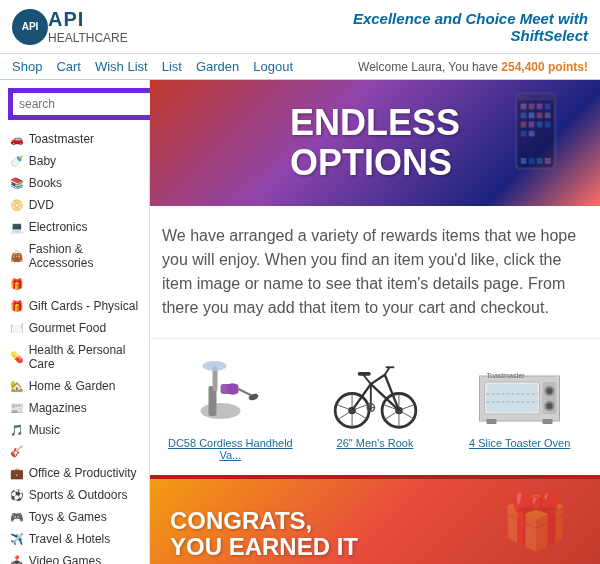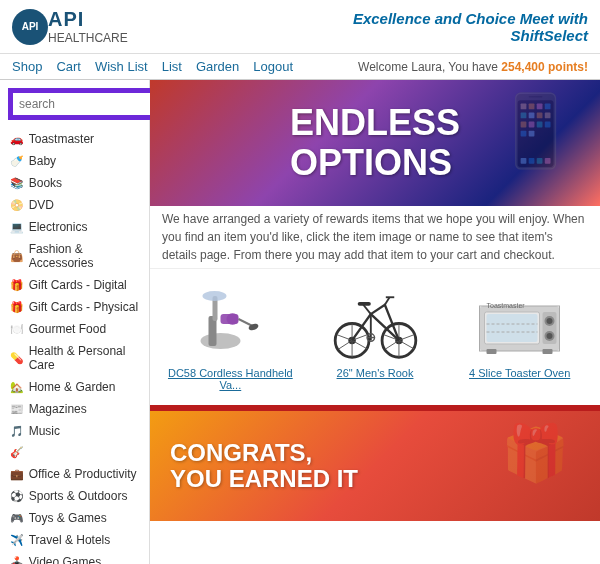--- a/index.html
+++ b/index.html
@@ -36,24 +36,24 @@
 
     
     .content { flex: 1; padding: 0; }
 
     
     .hero-banner { background: linear-gradient(135deg, #c0392b 0%, #8e44ad 40%, #1a237e 80%, #ff6f61 100%); height: 126px; display: flex; align-items: center; justify-content: center; position: relative; overflow: hidden; }
     .hero-text { color: #fff; text-align: left; padding: 0 20px; }
     .hero-text h1 { font-size: 36px; font-weight: 900; line-height: 1.1; text-shadow: 1px 1px 3px rgba(0,0,0,0.4); }
 
     
-    .description { padding: 4px 12px; font-size: 12px; color: #555; line-height: 1.5; border-bottom: 1px solid #eee; }
-
-    
-    .products { display: flex; gap: 0; padding: 10px 8px; border-bottom: 6px solid #b91c1c; }
+    .description { padding: 18px 12px; font-size: 16px; color: #555; line-height: 1.5; border-bottom: 1px solid #eee; }
+
+    
+    .products { display: flex; gap: 0; padding: 10px 8px; border-bottom: 4px solid #b91c1c; }
     .product-item { flex: 1; text-align: center; padding: 4px; }
     .product-img { width: 100%; height: 80px; display: flex; align-items: center; justify-content: center; }
     .product-img svg, .product-img .img-placeholder { width: 90%; height: 75px; }
     .product-name { font-size: 11px; color: #1a6b9a; text-decoration: underline; margin-top: 4px; cursor: pointer; }
 
     
     .congrats-banner { background: linear-gradient(135deg, #f39c12 0%, #e74c3c 50%, #c0392b 100%); height: 110px; display: flex; align-items: center; justify-content: flex-start; padding-left: 20px; overflow: hidden; position: relative; }
     .congrats-text { color: #fff; }
     .congrats-text h2 { font-size: 24px; font-weight: 900; line-height: 1.1; text-shadow: 1px 1px 3px rgba(0,0,0,0.3); }
   </style>
@@ -117,21 +117,20 @@
     <div class="sidebar-category">
       <span class="cat-icon">💻</span>
       <span>Electronics</span>
     </div>
     <div class="sidebar-category">
       <span class="cat-icon">👜</span>
       <span>Fashion &amp; Accessories</span>
     </div>
     <div class="sidebar-category">
       <span class="cat-icon">🎁</span>
-      <span>Gift Cards - Digital</span>
     </div>
     <div class="sidebar-category">
       <span class="cat-icon">🎁</span>
       <span>Gift Cards - Physical</span>
     </div>
     <div class="sidebar-category">
       <span class="cat-icon">🍽️</span>
       <span>Gourmet Food</span>
     </div>
     <div class="sidebar-category">

